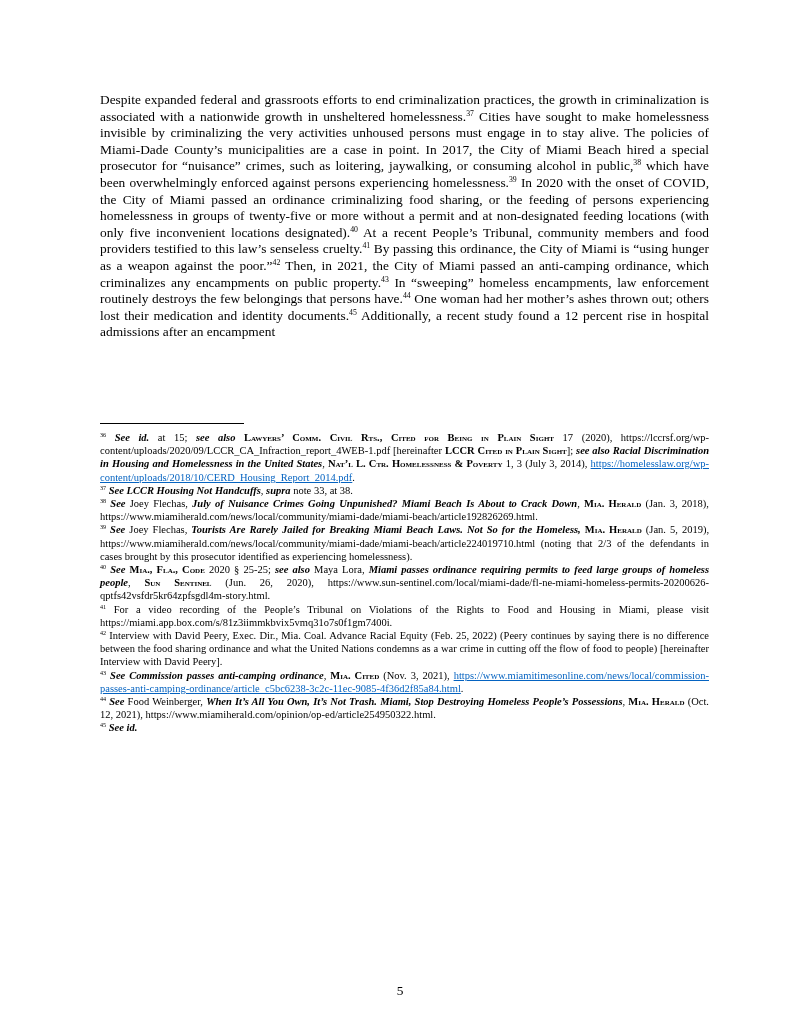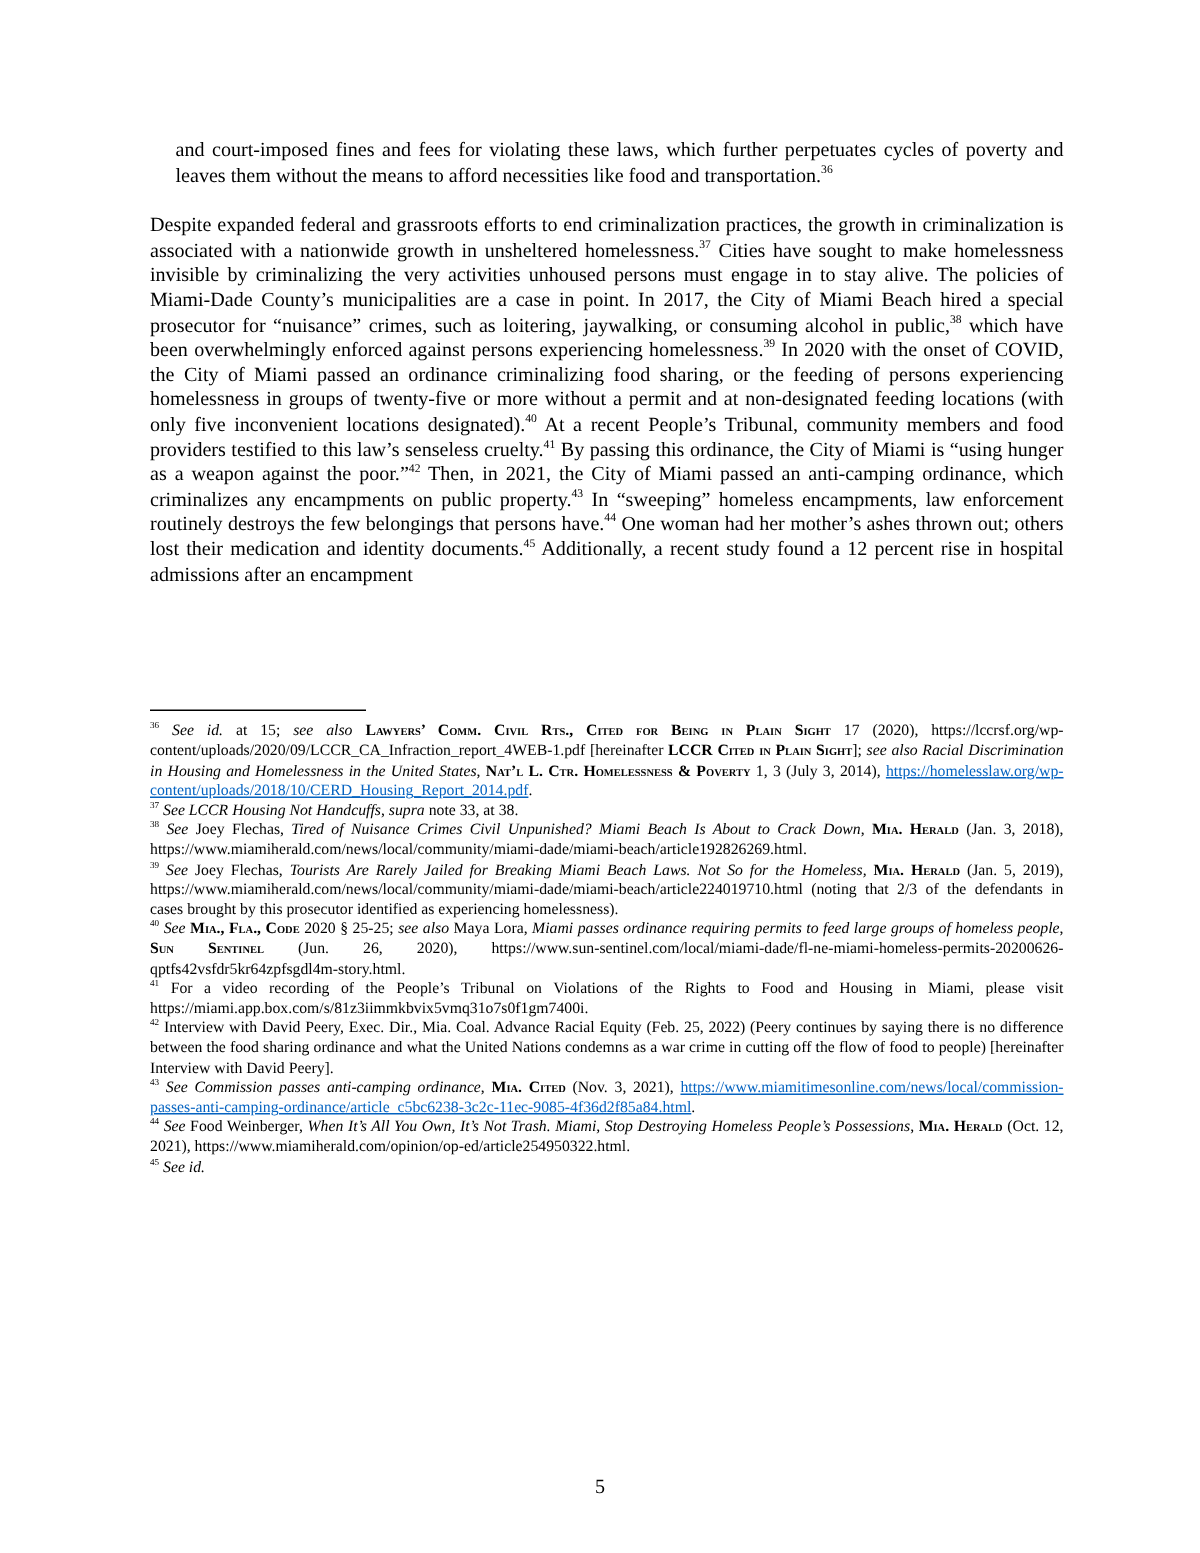--- a/index.html
+++ b/index.html
@@ -41,48 +41,47 @@
     margin-top: 82px;
     margin-bottom: 7px;
   }
   .footnotes {
     font-size: 10.5px;
     line-height: 13.2px;
     text-align: justify;
     overflow-wrap: anywhere;
   }
   .footnote { margin: 0; }
-  .i { font-style: italic; }
+  .i { font-style: italic; font-weight: bold; }
   .sc { font-variant: small-caps; font-weight: bold; }
   a.doc-link { color: #0563C1; text-decoration: underline; cursor: pointer; }
   .page-number {
     position: absolute;
     left: 0; bottom: 36px;
     width: 100%;
     text-align: center;
     font-size: 13.4px;
   }
 </style>
 </head>
 <body>
 
 <div class="page">
 
-  <p class="body-text intro"><span>and court-imposed fines and fees for violating these laws, which further perpetuates cycles of poverty and leaves them without the means to afford necessities like food and transportation.</span><sup class="fn-ref">36</sup></p>
 
   <div class="numbered-para">
     <p class="body-text para-body"><span>Despite expanded federal and grassroots efforts to end criminalization practices, the growth in criminalization is associated with a nationwide growth in unsheltered homelessness.</span><sup class="fn-ref">37</sup><span> Cities have sought to make homelessness invisible by criminalizing the very activities unhoused persons must engage in to stay alive. The policies of Miami-Dade County’s municipalities are a case in point. In 2017, the City of Miami Beach hired a special prosecutor for “nuisance” crimes, such as loitering, jaywalking, or consuming alcohol in public,</span><sup class="fn-ref">38</sup><span> which have been overwhelmingly enforced against persons experiencing homelessness.</span><sup class="fn-ref">39</sup><span> In 2020 with the onset of COVID, the City of Miami passed an ordinance criminalizing food sharing, or the feeding of persons experiencing homelessness in groups of twenty-five or more without a permit and at non-designated feeding locations (with only five inconvenient locations designated).</span><sup class="fn-ref">40</sup><span> At a recent People’s Tribunal, community members and food providers testified to this law’s senseless cruelty.</span><sup class="fn-ref">41</sup><span> By passing this ordinance, the City of Miami is “using hunger as a weapon against the poor.”</span><sup class="fn-ref">42</sup><span> Then, in 2021, the City of Miami passed an anti-camping ordinance, which criminalizes any encampments on public property.</span><sup class="fn-ref">43</sup><span> In “sweeping” homeless encampments, law enforcement routinely destroys the few belongings that persons have.</span><sup class="fn-ref">44</sup><span> One woman had her mother’s ashes thrown out; others lost their medication and identity documents.</span><sup class="fn-ref">45</sup><span> Additionally, a recent study found a 12 percent rise in hospital admissions after an encampment</span></p>
   </div>
 
   <div class="footnote-sep"></div>
 
   <section class="footnotes">
       <p class="footnote"><sup class="fn-ref">36</sup><span> </span><span class="i">See id.</span><span> at 15; </span><span class="i">see also</span><span> </span><span class="sc">Lawyers’ Comm. Civil Rts., Cited for Being in Plain Sight</span><span> 17 (2020), https://lccrsf.org/wp-content/uploads/2020/09/LCCR_CA_Infraction_report_4WEB-1.pdf [hereinafter </span><span class="sc">LCCR Cited in Plain Sight</span><span>]; </span><span class="i">see also Racial Discrimination in Housing and Homelessness in the United States</span><span>, </span><span class="sc">Nat’l L. Ctr. Homelessness &amp; Poverty</span><span> 1, 3 (July 3, 2014), </span><a class="doc-link" href="#">https://homelesslaw.org/wp-content/uploads/2018/10/CERD_Housing_Report_2014.pdf</a><span>.</span></p>
       <p class="footnote"><sup class="fn-ref">37</sup><span> </span><span class="i">See LCCR Housing Not Handcuffs</span><span>, </span><span class="i">supra</span><span> note 33, at 38.</span></p>
-      <p class="footnote"><sup class="fn-ref">38</sup><span> </span><span class="i">See</span><span> Joey Flechas, </span><span class="i">Tired of Nuisance Crimes Civil Unpunished? Miami Beach Is About to Crack Down</span><span>, </span><span class="sc">Mia. Herald</span><span> (Jan. 3, 2018), https://www.miamiherald.com/news/local/community/miami-dade/miami-beach/article192826269.html.</span></p>
+      <p class="footnote"><sup class="fn-ref">38</sup><span> </span><span class="i">See</span><span> Joey Flechas, </span><span class="i">July of Nuisance Crimes Going Unpunished? Miami Beach Is About to Crack Down</span><span>, </span><span class="sc">Mia. Herald</span><span> (Jan. 3, 2018), https://www.miamiherald.com/news/local/community/miami-dade/miami-beach/article192826269.html.</span></p>
       <p class="footnote"><sup class="fn-ref">39</sup><span> </span><span class="i">See</span><span> Joey Flechas, </span><span class="i">Tourists Are Rarely Jailed for Breaking Miami Beach Laws. Not So for the Homeless,</span><span> </span><span class="sc">Mia. Herald</span><span> (Jan. 5, 2019), https://www.miamiherald.com/news/local/community/miami-dade/miami-beach/article224019710.html (noting that 2/3 of the defendants in cases brought by this prosecutor identified as experiencing homelessness).</span></p>
       <p class="footnote"><sup class="fn-ref">40</sup><span> </span><span class="i">See</span><span> </span><span class="sc">Mia., Fla., Code</span><span> 2020 § 25-25; </span><span class="i">see also</span><span> Maya Lora, </span><span class="i">Miami passes ordinance requiring permits to feed large groups of homeless people</span><span>, </span><span class="sc">Sun Sentinel</span><span> (Jun. 26, 2020), https://www.sun-sentinel.com/local/miami-dade/fl-ne-miami-homeless-permits-20200626-qptfs42vsfdr5kr64zpfsgdl4m-story.html.</span></p>
       <p class="footnote"><sup class="fn-ref">41</sup><span> For a video recording of the People’s Tribunal on Violations of the Rights to Food and Housing in Miami, please visit https://miami.app.box.com/s/81z3iimmkbvix5vmq31o7s0f1gm7400i.</span></p>
       <p class="footnote"><sup class="fn-ref">42</sup><span> Interview with David Peery, Exec. Dir., Mia. Coal. Advance Racial Equity (Feb. 25, 2022) (Peery continues by saying there is no difference between the food sharing ordinance and what the United Nations condemns as a war crime in cutting off the flow of food to people) [hereinafter Interview with David Peery].</span></p>
       <p class="footnote"><sup class="fn-ref">43</sup><span> </span><span class="i">See Commission passes anti-camping ordinance</span><span>, </span><span class="sc">Mia. Cited</span><span> (Nov. 3, 2021), </span><a class="doc-link" href="#">https://www.miamitimesonline.com/news/local/commission-passes-anti-camping-ordinance/article_c5bc6238-3c2c-11ec-9085-4f36d2f85a84.html</a><span>.</span></p>
       <p class="footnote"><sup class="fn-ref">44</sup><span> </span><span class="i">See</span><span> Food Weinberger, </span><span class="i">When It’s All You Own, It’s Not Trash. Miami, Stop Destroying Homeless People’s Possessions</span><span>, </span><span class="sc">Mia. Herald</span><span> (Oct. 12, 2021), https://www.miamiherald.com/opinion/op-ed/article254950322.html.</span></p>
       <p class="footnote"><sup class="fn-ref">45</sup><span> </span><span class="i">See id.</span></p>
     </section>
 
   <div class="page-number">5</div>

